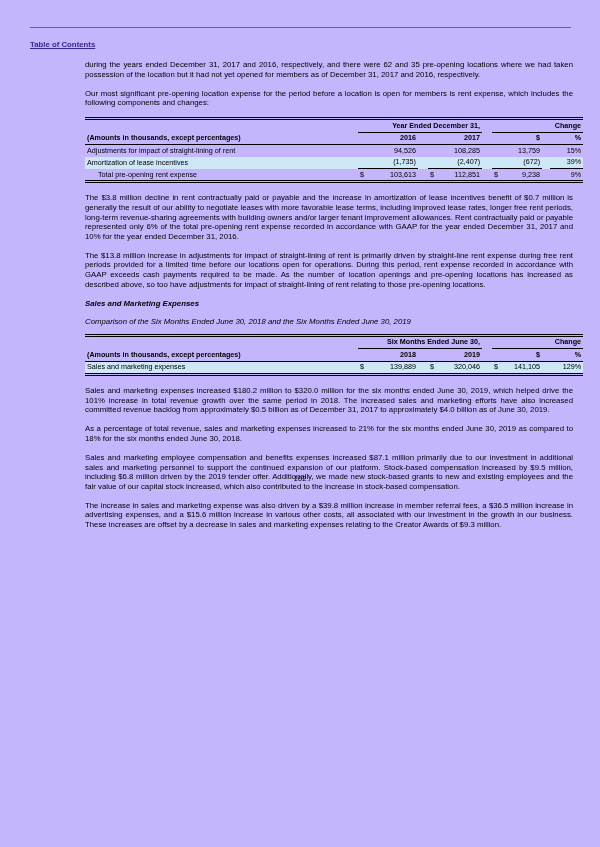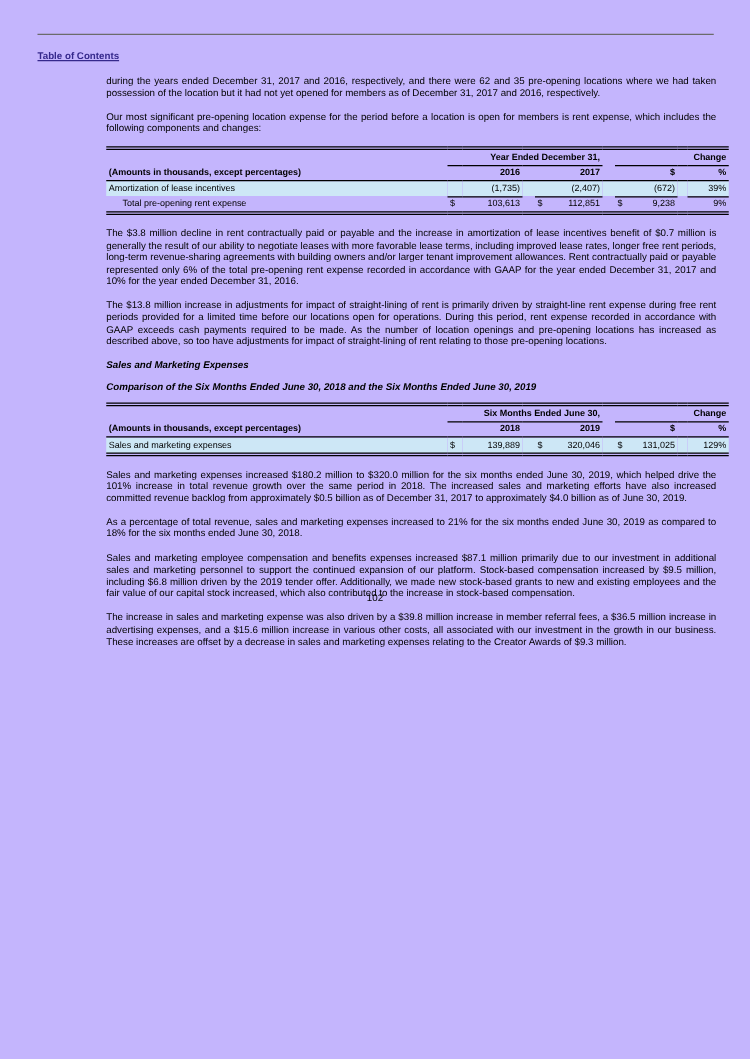--- a/index.html
+++ b/index.html
@@ -44,21 +44,21 @@
   }
   .heading-bold-italic {
     font-size: 7.8px;
     font-style: italic;
     font-weight: bold;
     margin: 1px 0 9px 0;
   }
   .heading-italic {
     font-size: 7.8px;
     font-style: italic;
-    font-weight: bold;
+    font-weight: normal;
     margin: 0 0 8px 0;
   }
   table.fin {
     width: 100%;
     border-collapse: collapse;
     font-size: 7.2px;
     line-height: 8.4px;
     border-top: 3px double #000;
     border-bottom: 3px double #000;
     margin: 2px 0 10px 0;
@@ -124,20 +124,33 @@
       <tr>
         <th class="lft rule-b">(Amounts in thousands, except percentages)</th>
         <th class="ctr rule-b" colspan="2">2016</th>
         <th class="rule-b"></th>
         <th class="ctr rule-b" colspan="2">2017</th>
         <th class="rule-b"></th>
         <th class="ctr rule-b" colspan="2">$</th>
         <th class="rule-b"></th>
         <th class="ctr rule-b">%</th>
       </tr>
+      <tr>
+        <td>Adjustments for impact of straight-lining of rent</td>
+        <td></td>
+        <td class="num">94,526</td>
+        <td></td>
+        <td></td>
+        <td class="num">108,285</td>
+        <td></td>
+        <td></td>
+        <td class="num">13,759</td>
+        <td></td>
+        <td class="num">15%</td>
+      </tr>
       <tr class="shaded">
         <td>Amortization of lease incentives</td>
         <td class="rule-b"></td>
         <td class="num rule-b">(1,735)</td>
         <td></td>
         <td class="rule-b"></td>
         <td class="num rule-b">(2,407)</td>
         <td></td>
         <td class="rule-b"></td>
         <td class="num rule-b">(672)</td>
@@ -199,21 +212,21 @@
       </tr>
       <tr class="shaded">
         <td>Sales and marketing expenses</td>
         <td class="lft rule-b">$</td>
         <td class="num rule-b">139,889</td>
         <td></td>
         <td class="lft rule-b">$</td>
         <td class="num rule-b">320,046</td>
         <td></td>
         <td class="lft rule-b">$</td>
-        <td class="num rule-b">131,025</td>
+        <td class="num rule-b">141,105</td>
         <td></td>
         <td class="num rule-b">129%</td>
       </tr>
     </tbody>
       </table>
 
     <p>Sales and marketing expenses increased $180.2 million to $320.0 million for the six months ended June 30, 2019, which helped drive the 101% increase in total revenue growth over the same period in 2018. The increased sales and marketing efforts have also increased committed revenue backlog from approximately $0.5 billion as of December 31, 2017 to approximately $4.0 billion as of June 30, 2019.</p>
     <p>As a percentage of total revenue, sales and marketing expenses increased to 21% for the six months ended June 30, 2019 as compared to 18% for the six months ended June 30, 2018.</p>
     <p>Sales and marketing employee compensation and benefits expenses increased $87.1 million primarily due to our investment in additional sales and marketing personnel to support the continued expansion of our platform. Stock-based compensation increased by $9.5 million, including $6.8 million driven by the 2019 tender offer. Additionally, we made new stock-based grants to new and existing employees and the fair value of our capital stock increased, which also contributed to the increase in stock-based compensation.</p>
     <p>The increase in sales and marketing expense was also driven by a $39.8 million increase in member referral fees, a $36.5 million increase in advertising expenses, and a $15.6 million increase in various other costs, all associated with our investment in the growth in our business. These increases are offset by a decrease in sales and marketing expenses relating to the Creator Awards of $9.3 million.</p>

